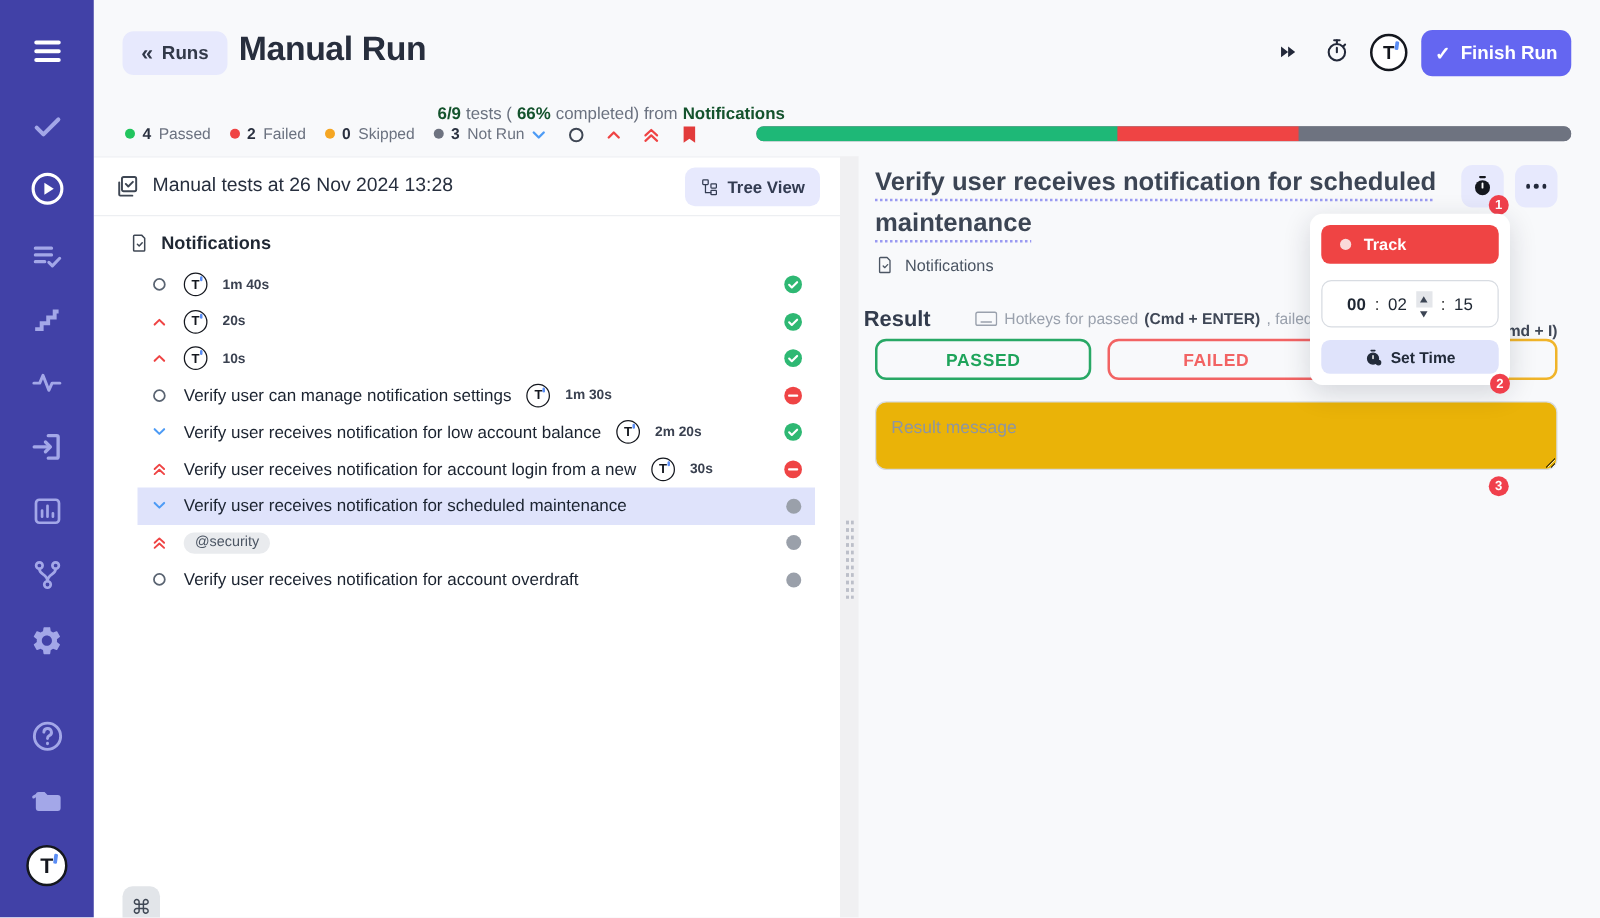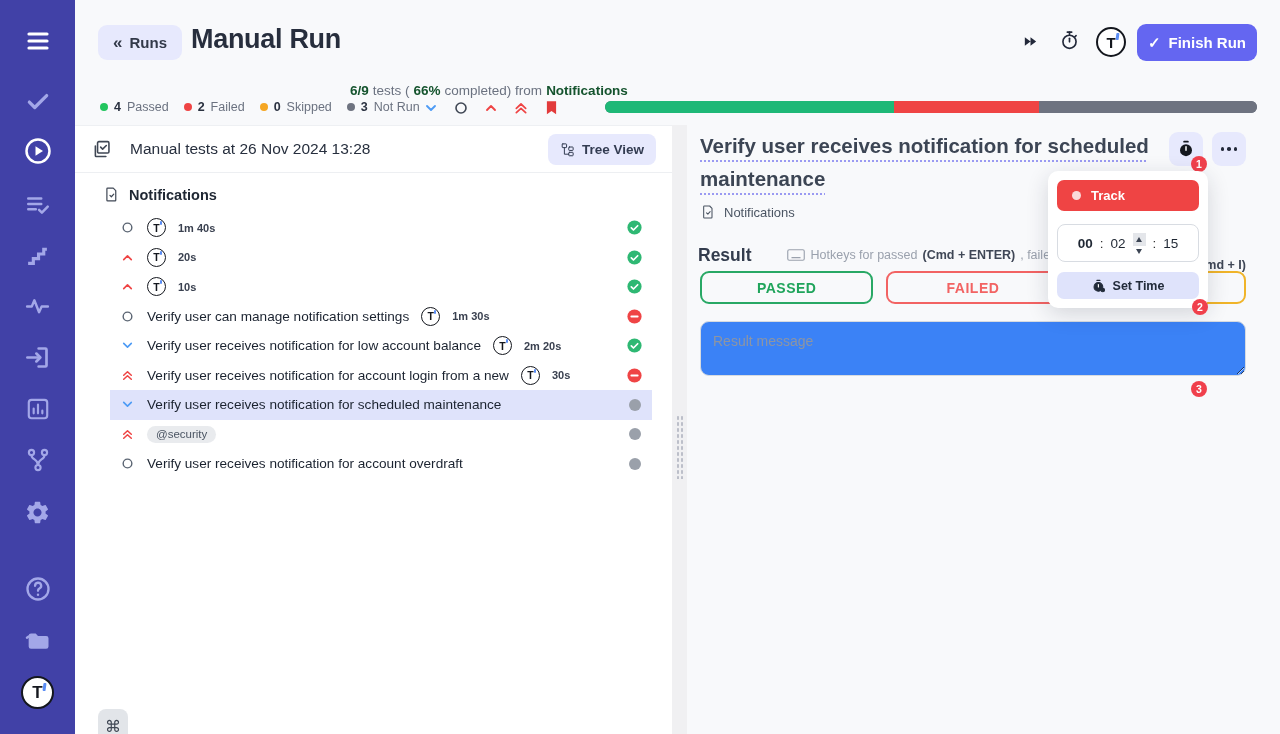--- a/index.html
+++ b/index.html
@@ -43,21 +43,21 @@
   .progress .seg { height:100%; }
 
   
   .content { position:absolute; left:75px; top:125px; right:0; bottom:0; display:flex; }
   .list-panel { width:597px; background:#ffffff; border-top:1px solid #eef0f3; position:relative; }
   .splitter { width:15px; background:#f0f0f2; position:relative; cursor:col-resize; }
   .splitter .handle { position:absolute; left:4px; top:290px; width:7px; height:64px; background-image:radial-gradient(#bcbfc9 1.1px, transparent 1.2px); background-size:4px 6px; }
   .detail-panel { flex:1; background:#f8f9fb; position:relative; }
 
   
-  .lp-header { height:47px; display:flex; align-items:center; padding:0 16px; border-bottom:1px solid #edeff2; gap:18px; }
+  .lp-header { height:47px; display:flex; align-items:center; padding:0 16px; border-bottom:1px solid #edeff2; gap:10px; }
   .lp-header svg { stroke:#3f4754; fill:none; stroke-width:1.8; stroke-linecap:round; stroke-linejoin:round; }
   .lp-title { font-size:15.5px; color:#272f3e; }
   .treeview-btn { margin-left:auto; height:31px; background:#e7e9fd; border:none; border-radius:8px; padding:0 12px; font-family:inherit; font-size:13.5px; font-weight:600; color:#333c52; display:flex; align-items:center; gap:7px; cursor:pointer; }
   .treeview-btn svg { stroke:#333c52; fill:none; stroke-width:1.6; }
   .group-head { display:flex; align-items:center; gap:9px; padding:13px 16px 8px 28px; font-size:14.5px; font-weight:700; color:#1f2733; }
   .group-head svg { stroke:#3f4754; fill:none; stroke-width:1.7; stroke-linecap:round; stroke-linejoin:round; }
   .rows { margin:2px 20px 0 35px; }
   .trow { height:29.5px; display:flex; align-items:center; gap:12px; padding:0 9px 0 10px; cursor:pointer; }
   .trow.selected { background:#dfe3fb; }
   .ttitle { font-size:13.6px; font-weight:500; color:#1b2330; white-space:nowrap; }
@@ -81,32 +81,32 @@
   
   .d-title { position:absolute; left:13px; top:4px; width:485px; font-size:20.5px; font-weight:700; color:#3c4554; line-height:1.62; text-decoration:underline dotted #9a9af2; text-underline-offset:7px; text-decoration-thickness:1.5px; }
   .icon-btn { position:absolute; width:34px; height:34px; background:#e7e9fd; border:none; border-radius:9px; display:flex; align-items:center; justify-content:center; cursor:pointer; }
   .icon-btn.timer { left:482px; top:7px; }
   .icon-btn.more  { left:525px; top:7px; }
   .dots3 { display:flex; gap:3px; }
   .dots3 i { width:3.5px; height:3.5px; border-radius:50%; background:#23293a; }
   .nbadge { position:absolute; width:16px; height:16px; background:#f0404c; color:#fff; border-radius:50%; font-size:10.5px; font-weight:700; display:flex; align-items:center; justify-content:center; }
   .d-breadcrumb { position:absolute; left:13px; top:79px; display:flex; align-items:center; gap:8px; font-size:13px; color:#4b5563; }
   .d-breadcrumb svg { stroke:#4b5563; fill:none; stroke-width:1.6; stroke-linecap:round; stroke-linejoin:round; }
-  .result-head { position:absolute; left:11px; top:113px; right:34px; display:flex; align-items:center; }
+  .result-head { position:absolute; left:4px; top:113px; right:34px; display:flex; align-items:center; }
   .result-label { font-size:17.5px; font-weight:800; color:#333c4d; }
   .hotkeys { display:flex; align-items:center; gap:5px; margin-left:36px; font-size:12.5px; color:#9aa1ad; }
   .hotkeys b { color:#3f4756; font-weight:700; }
   .hotkeys svg { stroke:#9aa1ad; fill:none; stroke-width:1.5; }
   .hk-tail { margin-left:auto; font-size:12.5px; font-weight:700; color:#3f4756;margin-top:20px; }
   .result-buttons { position:absolute; left:13px; top:146px; width:546px; display:flex; gap:13px; }
   .rbtn { flex:1; height:33px; background:transparent; border-radius:9px; border:2px solid; font-family:inherit; font-size:14px; font-weight:800; letter-spacing:0.5px; cursor:pointer; }
   .rbtn.passed { border-color:#28a865; color:#1fa45b; }
   .rbtn.failed { border-color:#f26363; color:#f26363; }
   .rbtn.skipped { border-color:#f0b429; color:#d99e12; }
-  .result-msg { position:absolute; left:13px; top:196px; width:546px; height:55px; border:1px solid #d7dbe0; border-radius:9px; background:#3b82f6; font-family:inherit; font-size:14px; color:#2a3140; padding:11px 12px; resize:both; }
+  .result-msg { position:absolute; left:13px; top:196px; width:546px; height:55px; border:1px solid #d7dbe0; border-radius:9px; background:#eab308; font-family:inherit; font-size:14px; color:#2a3140; padding:11px 12px; resize:both; }
   .result-msg::placeholder { color:#8d95a3; }
 
   
   .popup { position:absolute; left:1048px; top:171px; width:160px; background:#fff; border-radius:10px; box-shadow:0 6px 22px rgba(25,30,50,0.16); padding:9px; z-index:40; }
   .track-btn { width:100%; height:31px; background:#ef4444; border:none; border-radius:7px; color:#fff; font-family:inherit; font-size:13px; font-weight:700; display:flex; align-items:center; gap:10px; padding-left:15px; cursor:pointer; }
   .track-btn .rec { width:9px; height:9px; border-radius:50%; background:#fad9d9; }
   .time-box { position:relative; margin-top:13px; height:38px; border:1px solid #d8dce2; border-radius:8px; display:flex; align-items:center; justify-content:center; gap:7px; font-size:13.5px; color:#1f2733; }
   .time-box .hh { font-weight:800; }
   .time-box .col { color:#333; }
   .spin { width:13px; height:26px; display:flex; flex-direction:column; align-items:center; justify-content:center; cursor:pointer; }

